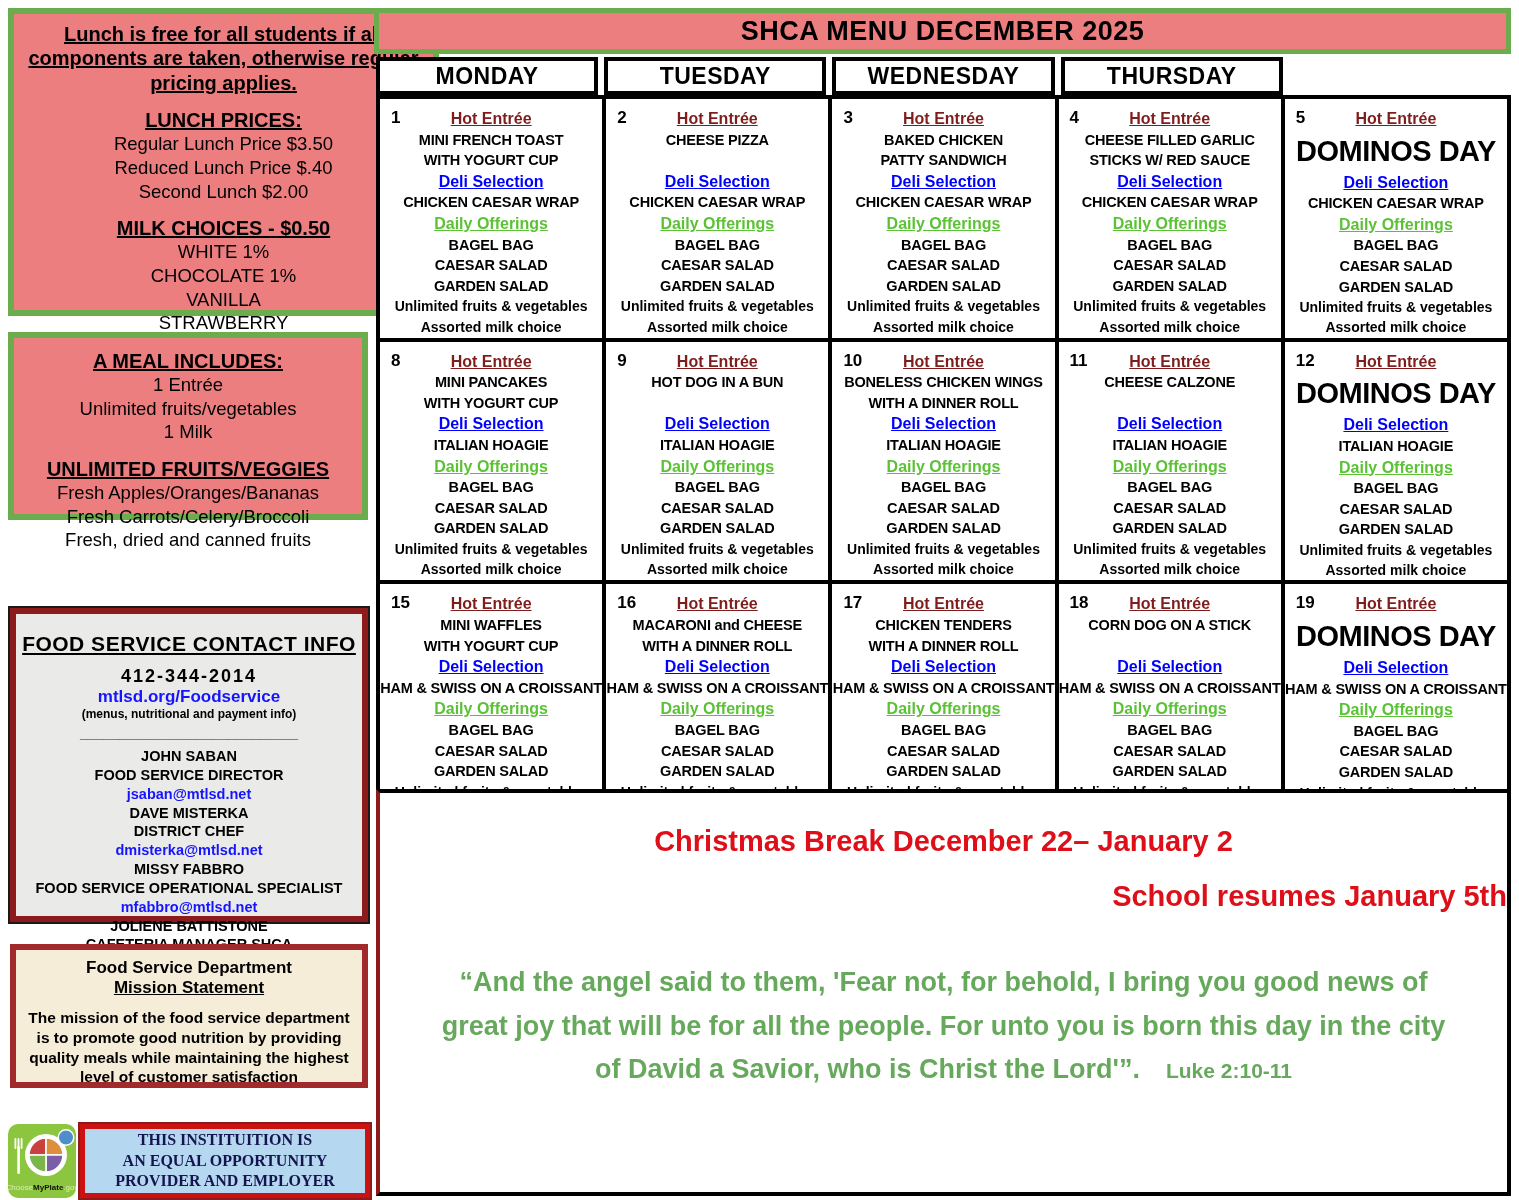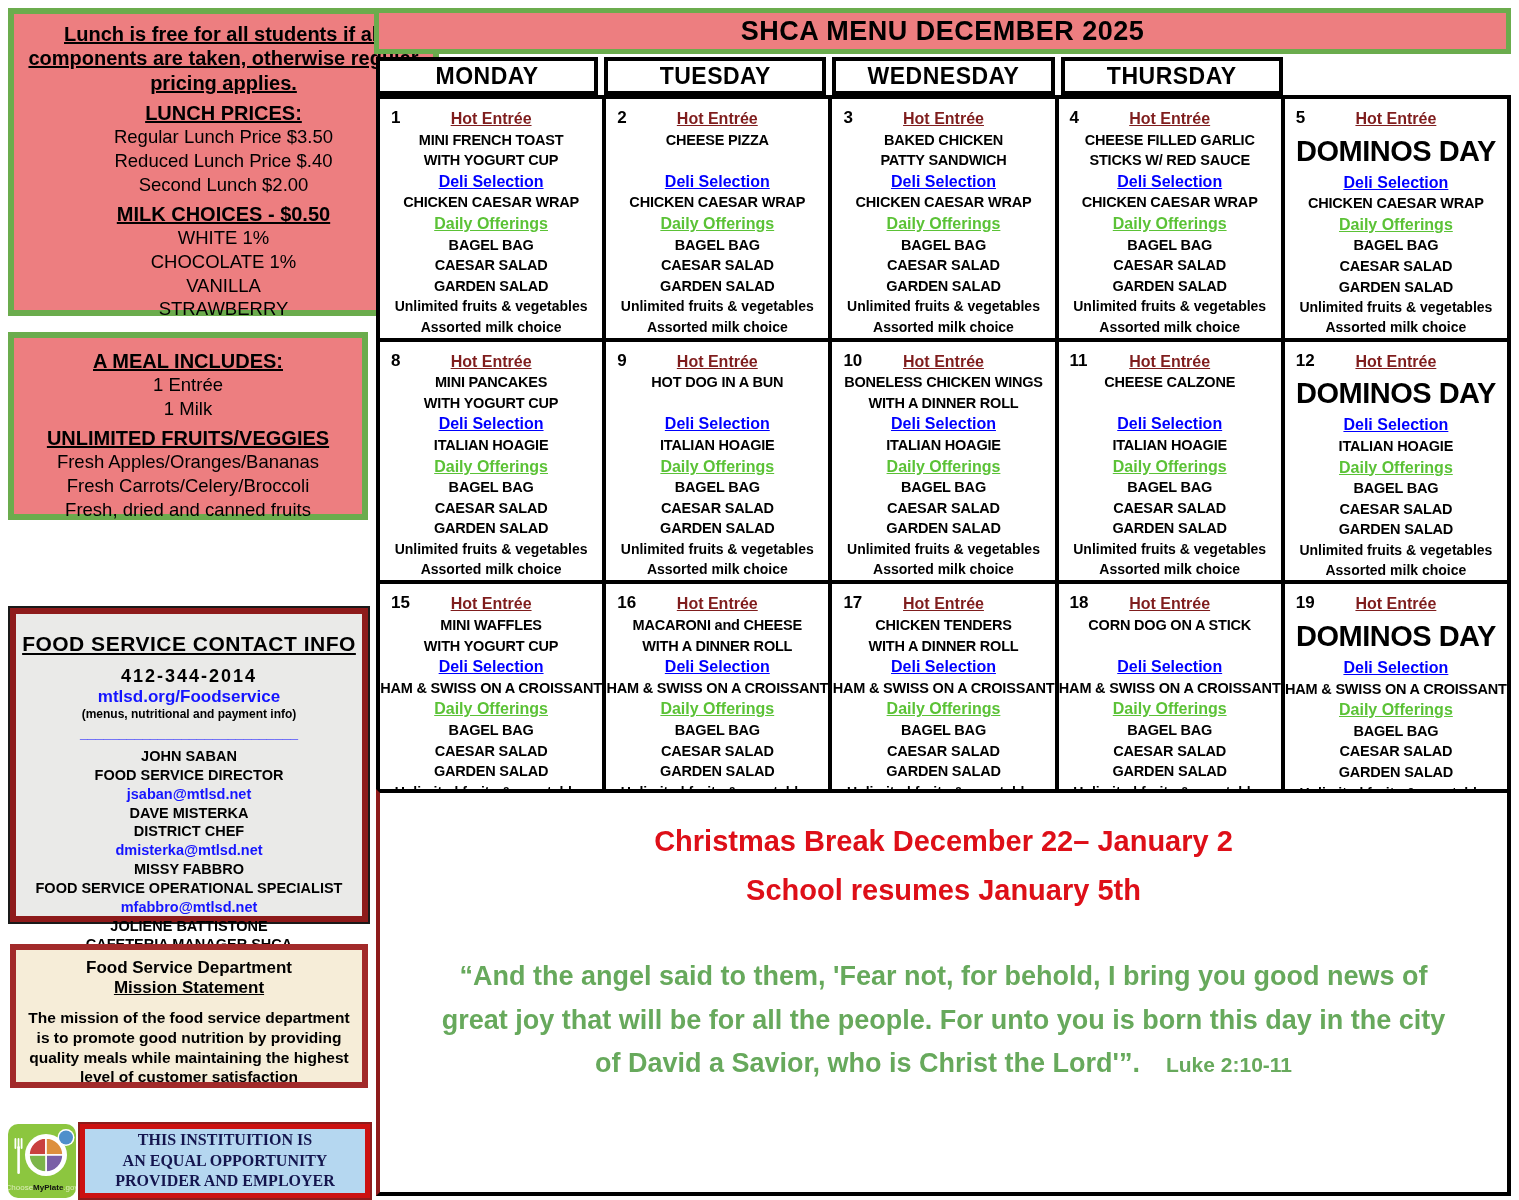--- a/index.html
+++ b/index.html
@@ -5,21 +5,21 @@
   * { margin:0; padding:0; box-sizing:border-box; }
   html,body { background:#ffffff; }
   body {
     position:relative; width:1519px; height:1200px; overflow:hidden;
     font-family:"Liberation Sans", sans-serif; color:#000;
   }
   
   .pinkbox { position:absolute; background:#ED7E80; border:6px solid #6BAC4D; text-align:center; }
   #box-free { left:8px; top:8px; width:431px; height:308px; padding:8px 2px; }
   .free-head { font-weight:800; font-size:20px; line-height:1.22; text-decoration:underline; }
-  .sec-title { font-weight:800; font-size:20px; text-decoration:underline; margin-top:7px; }
+  .sec-title { font-weight:800; font-size:20px; text-decoration:underline; margin-top:14px; }
   .sec-line  { font-size:18.5px; line-height:1.28; }
   #box-meal { left:8px; top:332px; width:360px; height:188px; padding:10px 2px; }
   .sec-title-first { margin-top:2px; }
   
   #box-contact {
     position:absolute; left:10px; top:608px; width:358px; height:314px;
     background:#eaeae8; border:6px solid #8E1B1B; box-shadow:0 0 0 2px #1a1a1a;
     text-align:center; padding-top:18px;
   }
   .contact-title { font-size:21px; font-weight:800; text-decoration:underline; letter-spacing:0.5px; }
@@ -76,21 +76,21 @@
   .menu-line { font-size:14.5px; font-weight:800; line-height:1.42; letter-spacing:-0.2px; }
   .dominos   { font-size:29px; font-weight:800; line-height:1.45; letter-spacing:-0.5px; }
   .foot-line { font-size:14px; font-weight:800; line-height:1.45; }
   
   #cal-note {
     position:absolute; left:376px; top:789px; width:1135px; height:407px;
     background:#fff; border:4px solid #000; border-left:4px solid #8E1B1B; text-align:center;
   }
   .note-red  { color:#DE0F18; font-size:29px; font-weight:bold; }
   .note-red1 { margin-top:32px; }
-  .note-red2 { margin-top:16px; }
+  .note-red2 { margin-top:22px;text-align:right; }
   .note-verse { margin-top:48px; line-height:1.62; }
   .note-green { color:#67A95C; font-size:27px; font-weight:bold; }
   .verse-ref  { color:#67A95C; font-size:21px; font-weight:bold; margin-left:26px; }
 </style>
 </head>
 <body>
 
 <div class="pinkbox" id="box-free">
   <div class="free-head">Lunch is free for all students if all components are taken, otherwise regular pricing applies.</div>
   <div class="sec-title">LUNCH PRICES:</div>
@@ -105,20 +105,21 @@
       <div class="sec-line">CHOCOLATE 1%</div>
       <div class="sec-line">VANILLA</div>
       <div class="sec-line">STRAWBERRY</div>
     </div>
 </div>
 
 <div class="pinkbox" id="box-meal">
   <div class="sec-title sec-title-first">A MEAL INCLUDES:</div>
   <div>
       <div class="sec-line">1 Entrée</div>
+      <div class="sec-line">Unlimited fruits/vegetables</div>
       <div class="sec-line">1 Milk</div>
     </div>
   <div class="sec-title">UNLIMITED FRUITS/VEGGIES</div>
   <div>
       <div class="sec-line">Fresh Apples/Oranges/Bananas</div>
       <div class="sec-line">Fresh Carrots/Celery/Broccoli</div>
       <div class="sec-line">Fresh, dried and canned fruits</div>
     </div>
 </div>
 

